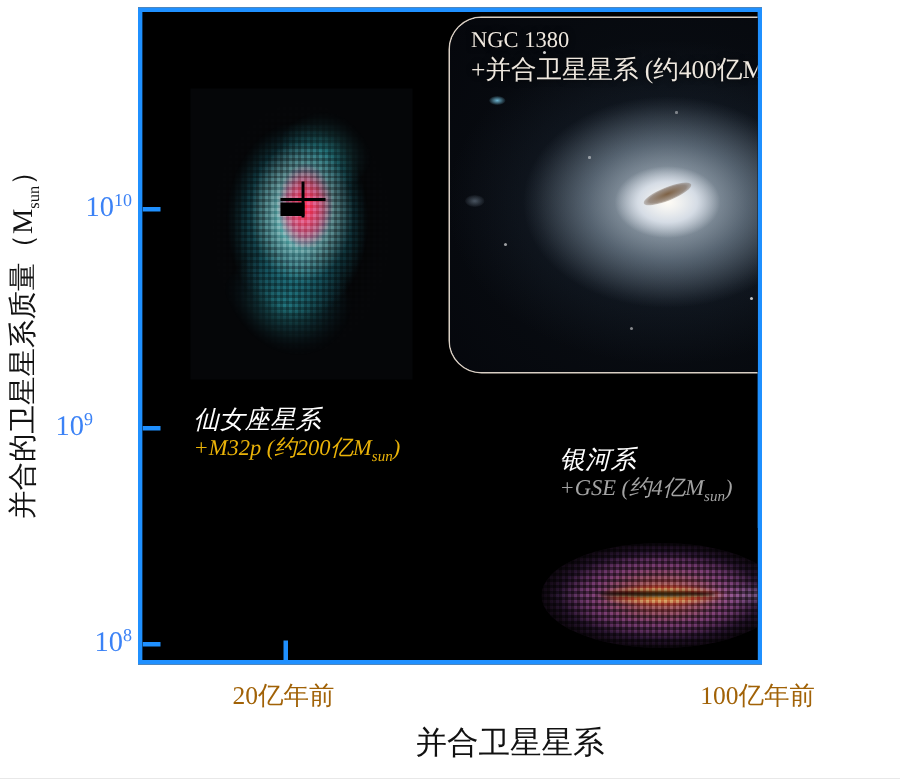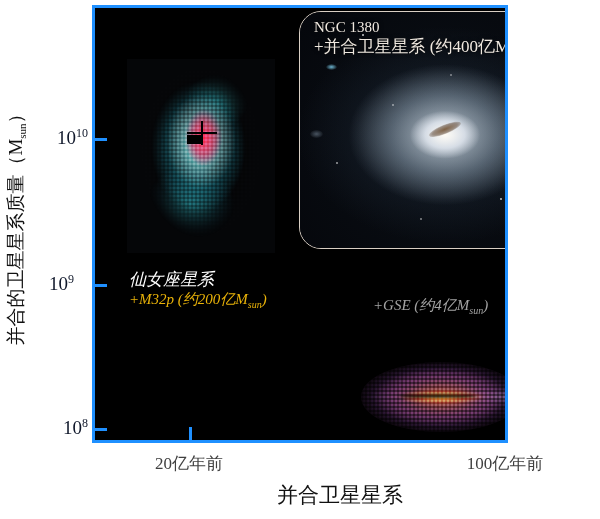--- a/index.html
+++ b/index.html
@@ -21,27 +21,27 @@
     overflow:hidden;
   }
   #plot-canvas{position:absolute;inset:0;background:#000;}
 
   
   .ytick{position:absolute;left:0px;width:12px;height:3px;background:#1f90ff;}
   .xtick{position:absolute;bottom:0px;width:3px;height:13px;background:#1f90ff;}
 
   .ytick-label{
     position:absolute;right:600px;white-space:nowrap;
-    font-size:19px;color:#0f172a;
+    font-size:19px;color:#3b82f6;
   }
   .ytick-label sup{font-size:12px;}
 
   .xtick-label{
     position:absolute;white-space:nowrap;
-    font-size:17px;color:#404040;
+    font-size:17px;color:#a16207;
     transform:translateX(-50%);
   }
 
   
   #y-axis-title{
     position:absolute;left:-2px;top:50px;
     width:36px;height:350px;
     display:flex;align-items:center;justify-content:center;
   }
   #y-axis-title span{
@@ -181,21 +181,21 @@
 
   <div id="y-axis-title">
     <span>
       <span>并合的卫星星系质量（M</span><sub>sun</sub><span>）</span>
     </span>
   </div>
 
   <div class="ytick-label" style="right:512px;top:126px;">
     <span>10</span><sup>10</sup>
   </div>
-  <div class="ytick-label" style="right:526px;top:272px;">
+  <div class="ytick-label" style="right:538px;top:272px;">
     <span>10</span><sup>9</sup>
   </div>
   <div class="ytick-label" style="right:512px;top:416px;text-align:right;">
     <span>10</span><sup>8</sup>
   </div>
 
   <div id="plot-frame">
     <div id="plot-canvas">
 
       <div class="ytick" style="top:130px;"></div>
@@ -242,20 +242,21 @@
         <div id="mw-speckle"></div>
         <div id="mw-dust"></div>
       </div>
 
       <div class="caption" id="m31-caption">
         <div class="title">仙女座星系</div>
         <div class="sub"><span>+M32p (约200亿M</span><sub>sun</sub><span>)</span></div>
       </div>
 
       <div class="caption" id="mw-caption">
+        <div class="title">银河系</div>
         <div class="sub"><span>+GSE (约4亿M</span><sub>sun</sub><span>)</span></div>
       </div>
 
     </div>
   </div>
 
   <div class="xtick-label" style="left:189px;top:452px;">20亿年前</div>
   <div class="xtick-label" style="left:505px;top:452px;">100亿年前</div>
 
   <div id="x-axis-title">并合卫星星系</div>

